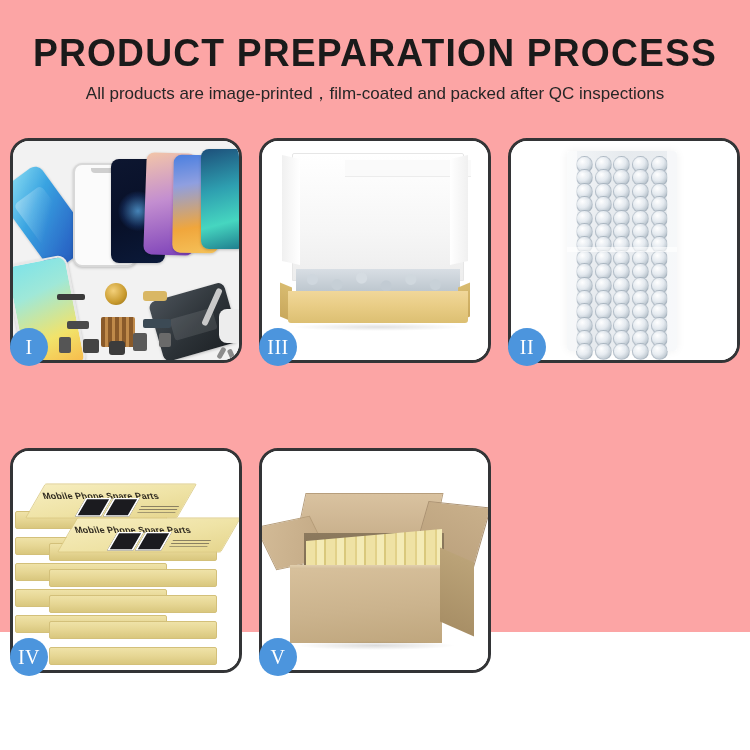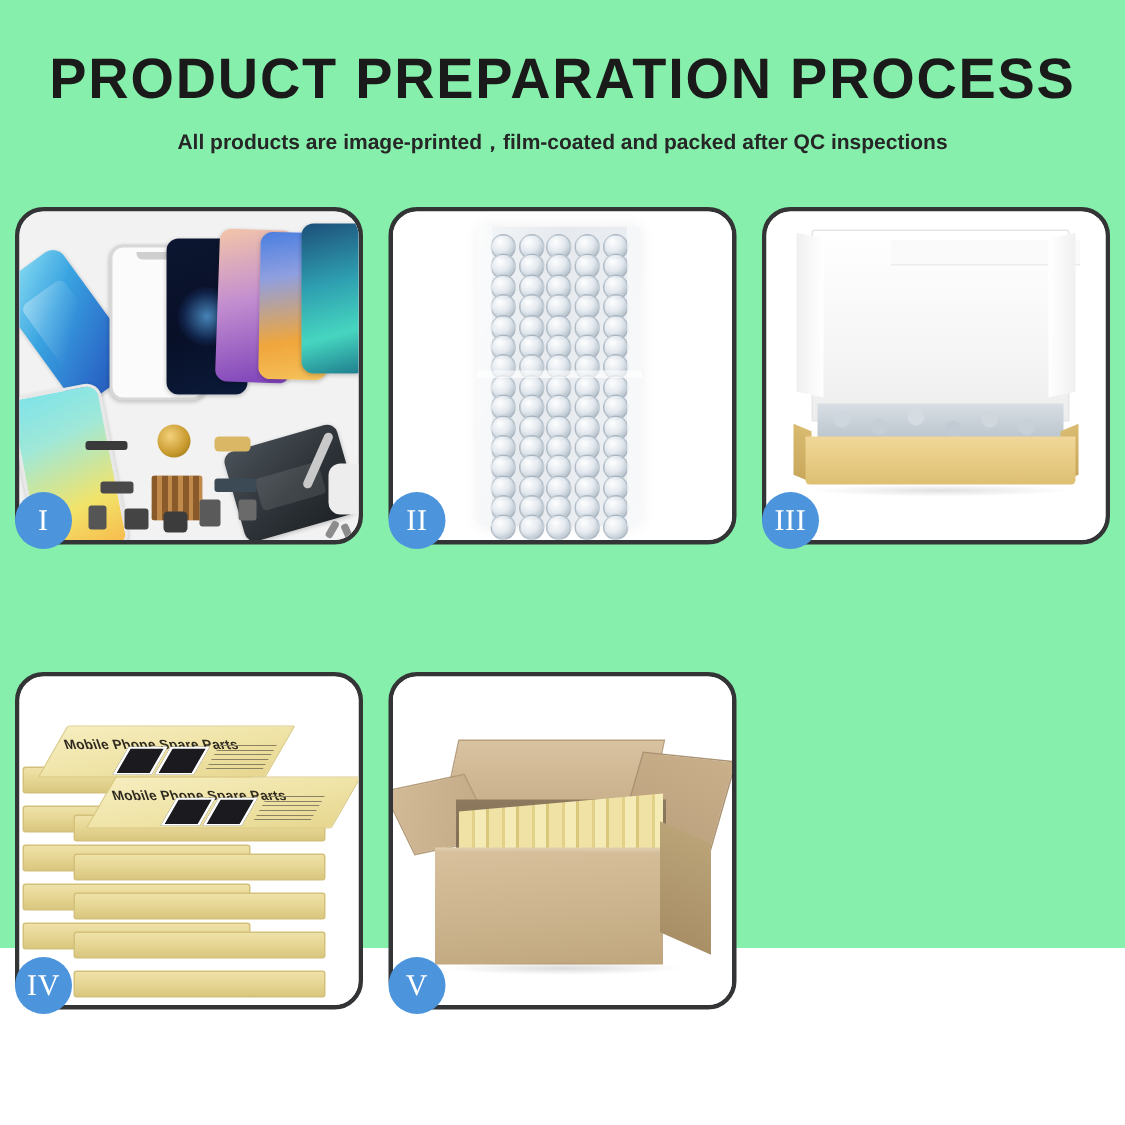--- a/index.html
+++ b/index.html
@@ -10,21 +10,21 @@
     width: 750px;
     height: 750px;
     background: #ffffff;
     font-family: "Liberation Sans", sans-serif;
     overflow: hidden;
   }
   .page {
     position: relative;
     width: 750px;
     height: 632px;
-    background: #86efac;
+    background: #fca5a5;
   }
 
   
   .header {
     position: absolute;
     top: 30px;
     left: 0;
     width: 750px;
     text-align: center;
   }
@@ -34,22 +34,22 @@
     font-weight: 700;
     letter-spacing: 1.2px;
     color: #1a1a1a;
     line-height: 46px;
     margin: 0;
     white-space: nowrap;
     transform: scaleX(0.98);
   }
   .subtitle {
     font-family: "Liberation Sans", sans-serif;
-    font-size: 14px;
-    font-weight: 700;
+    font-size: 17px;
+    font-weight: 400;
     color: #262626;
     line-height: 22px;
     margin: 7px 0 0 0;
     white-space: nowrap;
   }
 
   
   .grid {
     position: absolute;
     top: 138px;
@@ -449,121 +449,121 @@
         <div class="part part-s6"></div>
         <div class="part part-tool"></div>
         <div class="part part-hand"></div>
         <div class="part part-screw1"></div>
         <div class="part part-screw2"></div>
       </div>
       <div class="badge">I</div>
     </div>
 
     <div class="panel">
-      <div class="panel-inner p2">
-        <div class="bubble-sheet">
-          <div class="bubble-grid">
-            <div class="bub"></div>
-              <div class="bub"></div>
-              <div class="bub"></div>
-              <div class="bub"></div>
-              <div class="bub"></div>
-            <div class="bub"></div>
-              <div class="bub"></div>
-              <div class="bub"></div>
-              <div class="bub"></div>
-              <div class="bub"></div>
-            <div class="bub"></div>
-              <div class="bub"></div>
-              <div class="bub"></div>
-              <div class="bub"></div>
-              <div class="bub"></div>
-            <div class="bub"></div>
-              <div class="bub"></div>
-              <div class="bub"></div>
-              <div class="bub"></div>
-              <div class="bub"></div>
-            <div class="bub"></div>
-              <div class="bub"></div>
-              <div class="bub"></div>
-              <div class="bub"></div>
-              <div class="bub"></div>
-            <div class="bub"></div>
-              <div class="bub"></div>
-              <div class="bub"></div>
-              <div class="bub"></div>
-              <div class="bub"></div>
-            <div class="bub"></div>
-              <div class="bub"></div>
-              <div class="bub"></div>
-              <div class="bub"></div>
-              <div class="bub"></div>
-            <div class="bub"></div>
-              <div class="bub"></div>
-              <div class="bub"></div>
-              <div class="bub"></div>
-              <div class="bub"></div>
-            <div class="bub"></div>
-              <div class="bub"></div>
-              <div class="bub"></div>
-              <div class="bub"></div>
-              <div class="bub"></div>
-            <div class="bub"></div>
-              <div class="bub"></div>
-              <div class="bub"></div>
-              <div class="bub"></div>
-              <div class="bub"></div>
-            <div class="bub"></div>
-              <div class="bub"></div>
-              <div class="bub"></div>
-              <div class="bub"></div>
-              <div class="bub"></div>
-            <div class="bub"></div>
-              <div class="bub"></div>
-              <div class="bub"></div>
-              <div class="bub"></div>
-              <div class="bub"></div>
-            <div class="bub"></div>
-              <div class="bub"></div>
-              <div class="bub"></div>
-              <div class="bub"></div>
-              <div class="bub"></div>
-            <div class="bub"></div>
-              <div class="bub"></div>
-              <div class="bub"></div>
-              <div class="bub"></div>
-              <div class="bub"></div>
-            <div class="bub"></div>
-              <div class="bub"></div>
-              <div class="bub"></div>
-              <div class="bub"></div>
-              <div class="bub"></div>
-          </div>
-          <div class="wrap-seam"></div>
-          <div class="wrap-edgeL"></div>
-          <div class="wrap-edgeR"></div>
-        </div>
-      </div>
-      <div class="badge">II</div>
-    </div>
-
-    <div class="panel">
       <div class="panel-inner p3">
         <div class="m3-lid">
           <div class="m3-lid-tab"></div>
         </div>
         <div class="m3-lid-L"></div>
         <div class="m3-lid-R"></div>
         <div class="m3-fill"></div>
         <div class="m3-sideL"></div>
         <div class="m3-sideR"></div>
         <div class="m3-front"></div>
         <div class="m3-shadow"></div>
       </div>
       <div class="badge">III</div>
+    </div>
+
+    <div class="panel">
+      <div class="panel-inner p2">
+        <div class="bubble-sheet">
+          <div class="bubble-grid">
+            <div class="bub"></div>
+              <div class="bub"></div>
+              <div class="bub"></div>
+              <div class="bub"></div>
+              <div class="bub"></div>
+            <div class="bub"></div>
+              <div class="bub"></div>
+              <div class="bub"></div>
+              <div class="bub"></div>
+              <div class="bub"></div>
+            <div class="bub"></div>
+              <div class="bub"></div>
+              <div class="bub"></div>
+              <div class="bub"></div>
+              <div class="bub"></div>
+            <div class="bub"></div>
+              <div class="bub"></div>
+              <div class="bub"></div>
+              <div class="bub"></div>
+              <div class="bub"></div>
+            <div class="bub"></div>
+              <div class="bub"></div>
+              <div class="bub"></div>
+              <div class="bub"></div>
+              <div class="bub"></div>
+            <div class="bub"></div>
+              <div class="bub"></div>
+              <div class="bub"></div>
+              <div class="bub"></div>
+              <div class="bub"></div>
+            <div class="bub"></div>
+              <div class="bub"></div>
+              <div class="bub"></div>
+              <div class="bub"></div>
+              <div class="bub"></div>
+            <div class="bub"></div>
+              <div class="bub"></div>
+              <div class="bub"></div>
+              <div class="bub"></div>
+              <div class="bub"></div>
+            <div class="bub"></div>
+              <div class="bub"></div>
+              <div class="bub"></div>
+              <div class="bub"></div>
+              <div class="bub"></div>
+            <div class="bub"></div>
+              <div class="bub"></div>
+              <div class="bub"></div>
+              <div class="bub"></div>
+              <div class="bub"></div>
+            <div class="bub"></div>
+              <div class="bub"></div>
+              <div class="bub"></div>
+              <div class="bub"></div>
+              <div class="bub"></div>
+            <div class="bub"></div>
+              <div class="bub"></div>
+              <div class="bub"></div>
+              <div class="bub"></div>
+              <div class="bub"></div>
+            <div class="bub"></div>
+              <div class="bub"></div>
+              <div class="bub"></div>
+              <div class="bub"></div>
+              <div class="bub"></div>
+            <div class="bub"></div>
+              <div class="bub"></div>
+              <div class="bub"></div>
+              <div class="bub"></div>
+              <div class="bub"></div>
+            <div class="bub"></div>
+              <div class="bub"></div>
+              <div class="bub"></div>
+              <div class="bub"></div>
+              <div class="bub"></div>
+          </div>
+          <div class="wrap-seam"></div>
+          <div class="wrap-edgeL"></div>
+          <div class="wrap-edgeR"></div>
+        </div>
+      </div>
+      <div class="badge">II</div>
     </div>
 
     <div class="panel">
       <div class="panel-inner p4">
         <div class="stack">
 
           <div class="rbox" style="left:2px;  top:60px;"></div>
           <div class="rbox" style="left:2px;  top:86px;"></div>
           <div class="rbox" style="left:2px;  top:112px;"></div>
           <div class="rbox" style="left:2px;  top:138px;"></div>

